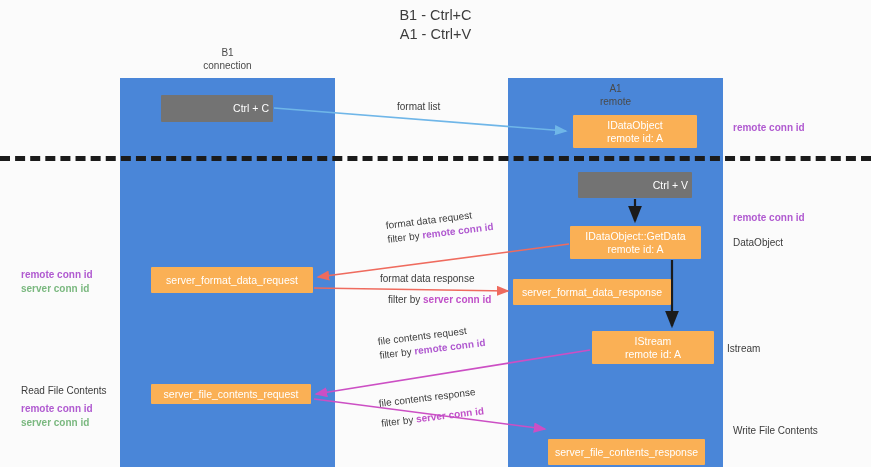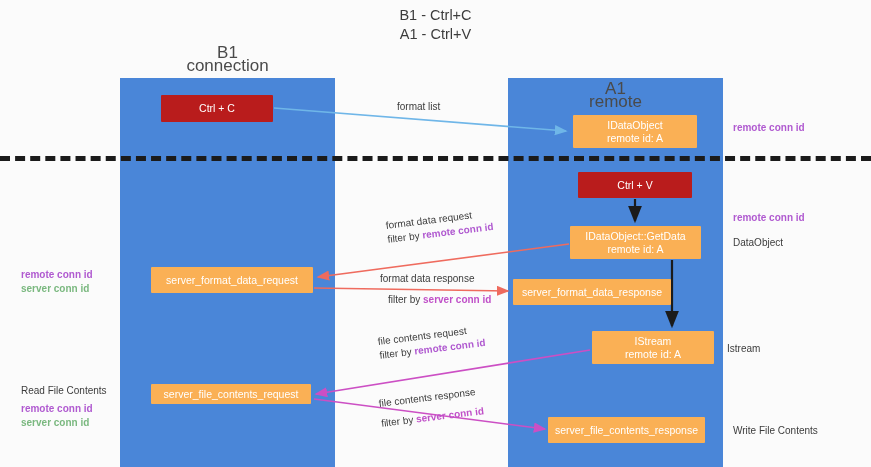--- a/index.html
+++ b/index.html
@@ -16,45 +16,45 @@
   #band-b1{left:120px;top:78px;width:215px;height:389px;}
   #band-a1{left:508px;top:78px;width:215px;height:389px;}
 
   .title{
     position:absolute;left:0;right:0;top:6px;
     text-align:center;font-size:14.5px;color:#3c3c3c;
     line-height:19px;white-space:pre-line;
   }
 
   .col-head{
-    position:absolute;text-align:center;font-size:17px;
+    position:absolute;text-align:center;font-size:10px;
     color:#4a4a4a;line-height:13px;white-space:pre-line;
   }
   #head-b1{left:120px;top:46px;width:215px;}
   #head-a1{left:508px;top:46px;width:215px;margin-top:36px;}
 
   .node{
     position:absolute;border-radius:1px;
     display:flex;flex-direction:column;align-items:center;justify-content:center;
     color:#ffffff;font-size:10.5px;line-height:13px;text-align:center;
     box-sizing:border-box;padding:2px 4px;
   }
-  .node.green{background:#b91c1c;}
+  .node.green{background:#737373;align-items:flex-end;}
   .node.orange{background:#f9b котор;}
   .node.orange{background:#fab055;}
 
   #n-ctrlc{left:161px;top:95px;width:112px;height:27px;}
   #n-idataobject{left:573px;top:115px;width:124px;height:33px;justify-content:center;}
   #n-ctrlv{left:578px;top:172px;width:114px;height:26px;}
   #n-getdata{left:570px;top:226px;width:131px;height:33px;justify-content:center;}
   #n-sfdreq{left:151px;top:267px;width:162px;height:26px;}
   #n-sfdresp{left:513px;top:279px;width:158px;height:26px;text-align:right;}
   #n-istream{left:592px;top:331px;width:122px;height:33px;}
   #n-sfcreq{left:151px;top:384px;width:160px;height:20px;}
-  #n-sfcresp{left:548px;top:417px;width:157px;height:26px;}
+  #n-sfcresp{left:548px;top:439px;width:157px;height:26px;}
 
   svg#wires{position:absolute;left:0;top:0;width:871px;height:467px;overflow:visible;}
 
   .edgelbl{
     position:absolute;font-size:10px;color:#3c3c3c;line-height:14px;
     white-space:nowrap;
   }
   .edgelbl .hl-remote{color:#b05ad0;font-weight:bold;}
   .edgelbl .hl-server{color:#c050c8;font-weight:bold;}
 

